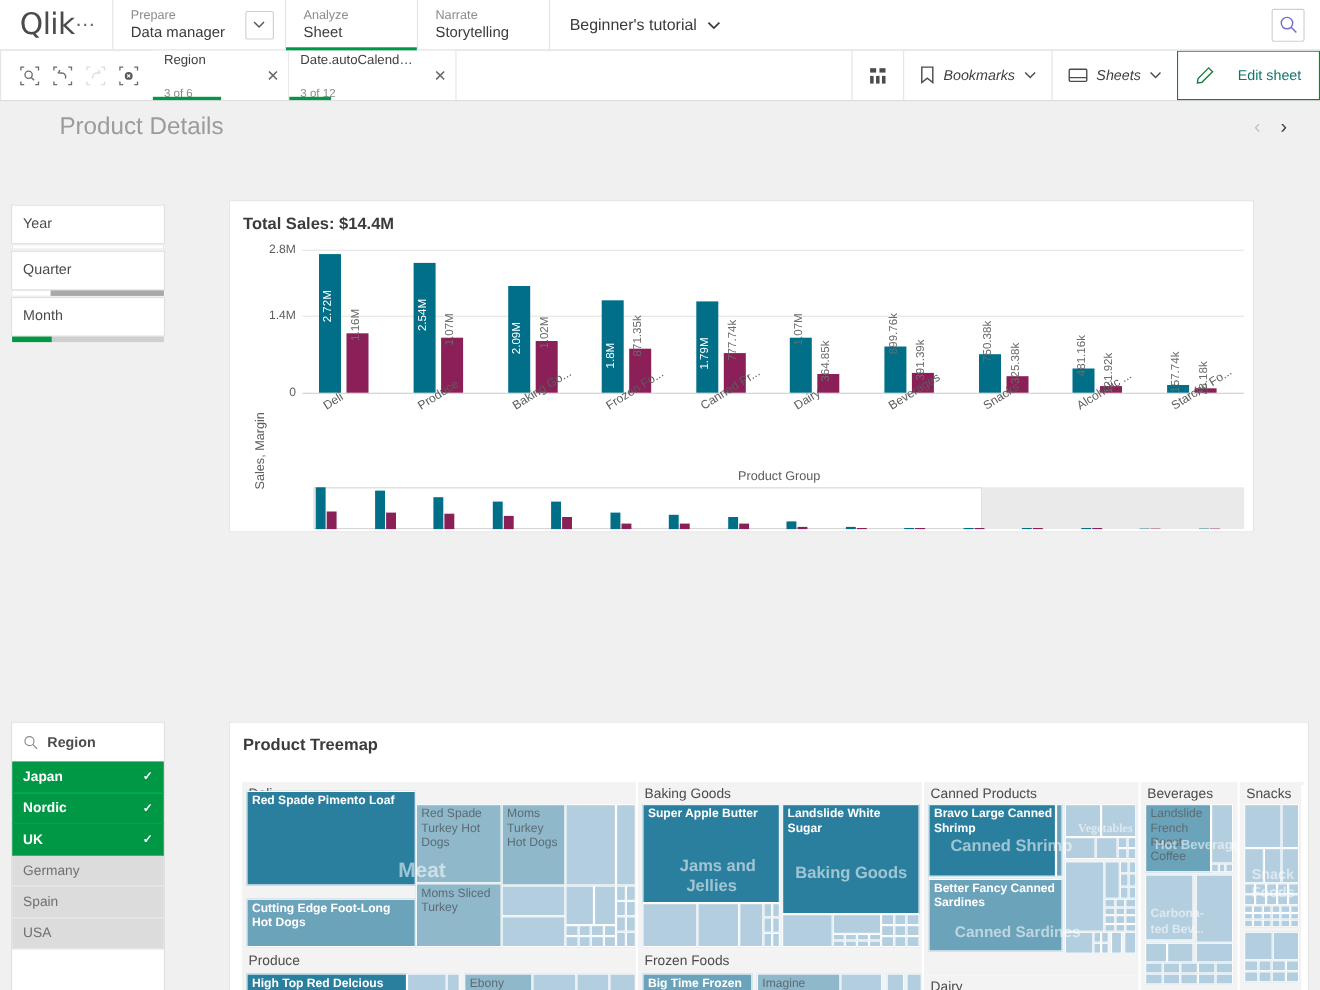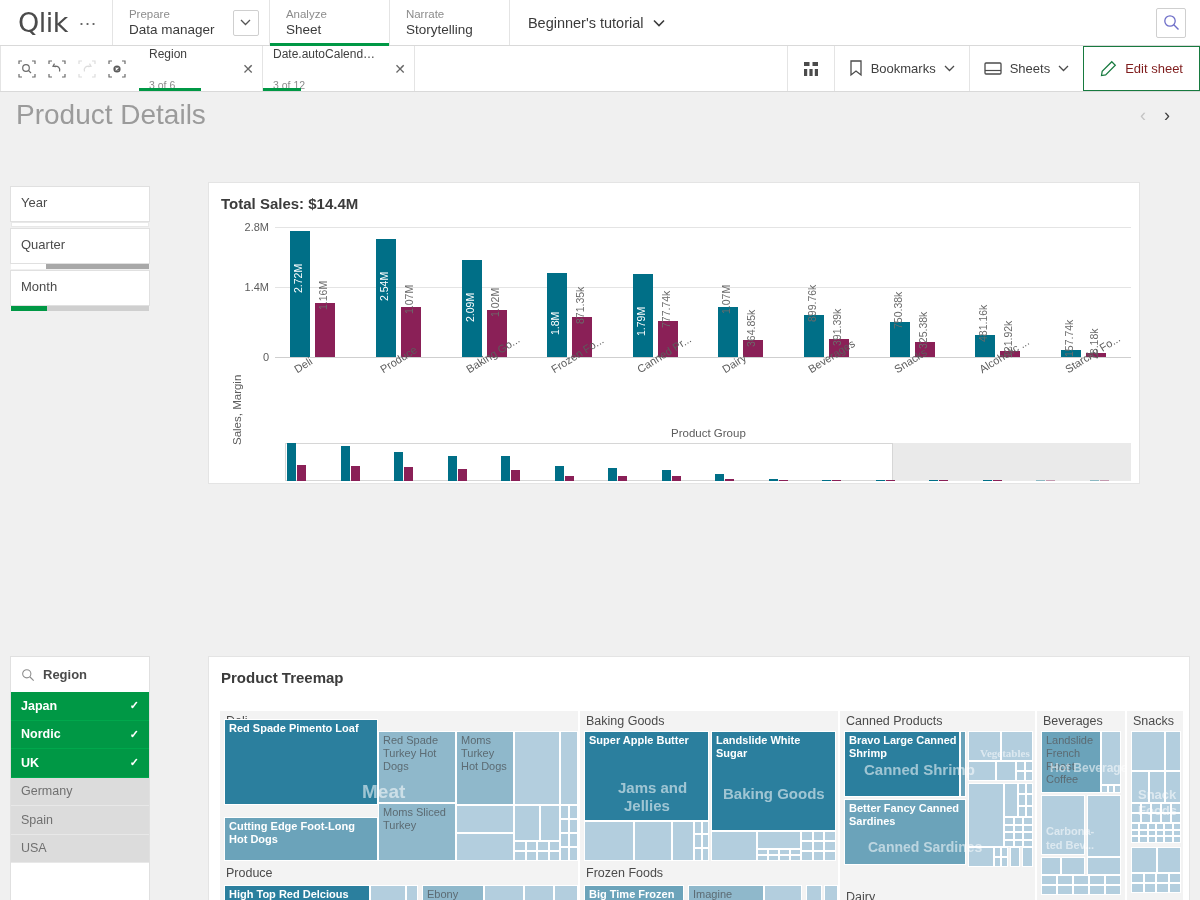--- a/index.html
+++ b/index.html
@@ -9,21 +9,21 @@
     background:#f0f0f0;
     color:#404040;
     font-size:13px;
     -webkit-font-smoothing:antialiased;
   }
   
   .topnav{
     height:46px; background:#fff; display:flex; align-items:stretch;
     border-bottom:1px solid #d9d9d9; position:relative;
   }
-  .logo-zone{ display:flex; align-items:center; padding:0 14px 0 18px; gap:10px;text-align:center; }
+  .logo-zone{ display:flex; align-items:center; padding:0 14px 0 18px; gap:0;text-align:center; }
   .qlik-logo{ font-size:27px; letter-spacing:-0.5px; color:#4b4b4b; font-family:"DejaVu Sans", sans-serif;}
   .dots{ color:#666; font-size:19px; letter-spacing:1px; line-height:10px; padding-bottom:7px;}
   .nav-sec{
     display:flex; flex-direction:column; justify-content:center;
     padding:0 16px; min-width:120px; border-left:1px solid #e4e4e4; position:relative;
     cursor:pointer;
   }
   .nav-sec .small{ font-size:11.5px; color:#8c8c8c; margin-bottom:2px; }
   .nav-sec .big{ font-size:13.5px; color:#3b3b3b; }
   .nav-sec.active::after{
@@ -63,29 +63,29 @@
     min-width:120px;padding:0 8px 0 10px;border-right:1px solid #e4e4e4;cursor:pointer;background:#fff;
   }
   .chip .ctext{ display:flex;flex-direction:column;justify-content:center;}
   .chip .cname{ font-size:12px;color:#404040;max-width:105px;overflow:hidden;white-space:nowrap;text-overflow:ellipsis;}
   .chip .ccount{ font-size:10.5px;color:#8c8c8c;margin-top:18px;}
   .chip .cx{ color:#666;font-size:14px;padding-left:10px;}
   .chip .cbar{ position:absolute;left:0;bottom:0;height:3px;background:#009845;}
   .rbar{ display:flex;align-items:stretch;margin-left:auto;}
   .rtool{
     display:flex;align-items:center;gap:8px;padding:0 14px;border-left:1px solid #e4e4e4;
-    color:#404040;font-size:13px;cursor:pointer;
+    color:#404040;font-size:13px;cursor:pointer;font-style:italic;
   }
   .editsheet{
-    display:flex;align-items:center;gap:8px;padding:0 16px;border:1px solid #177a3f;color:#7f1d1d;
+    display:flex;align-items:center;gap:21px;padding:0 16px;border:1px solid #177a3f;color:#0f766e;
     font-size:13px;cursor:pointer;
   }
   
   .sheet-head{ height:46px;display:flex;align-items:center;padding:0 16px;}
-  .sheet-title{ font-size:28px;color:#9b9b9b;font-weight:400;}
+  .sheet-title{ font-size:22px;color:#9b9b9b;font-weight:400;margin-left:38px;}
   .sheet-nav{ margin-left:auto;display:flex;gap:18px;align-items:center;padding-right:14px;}
   .arrow{ font-size:18px;cursor:pointer;}
   .arrow.dim{ color:#c4c4c4;}
   .arrow.on{ color:#404040;}
   .canvas{ position:relative;height:808px;}
   
   .fbox{
     position:absolute;width:140px;background:#fff;border:1px solid #e0e0e0;
     display:flex;flex-direction:column;justify-content:flex-start;cursor:pointer;
   }

